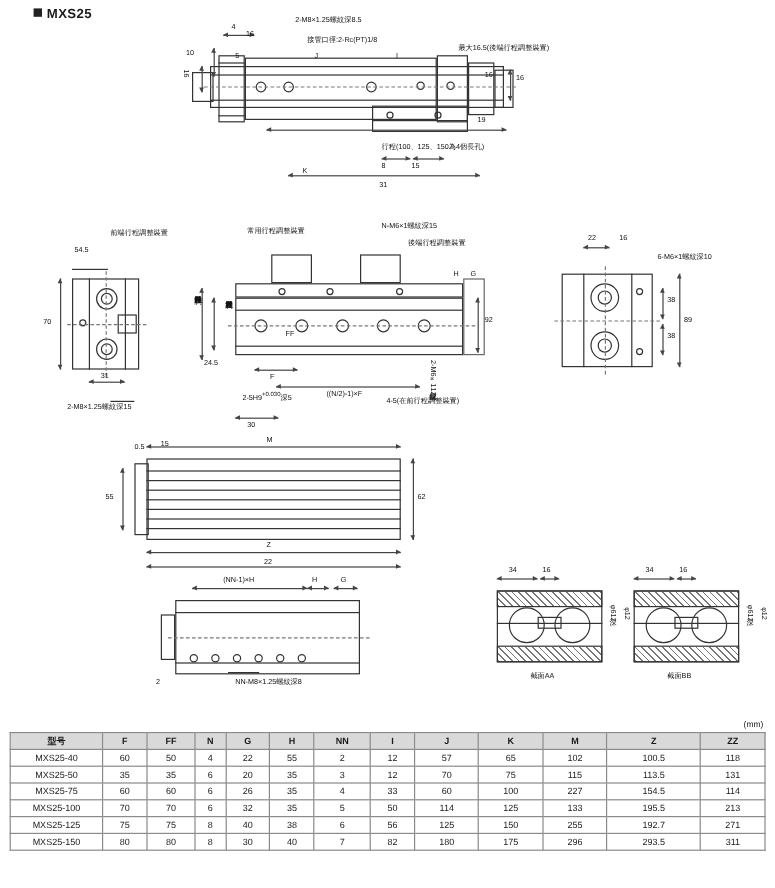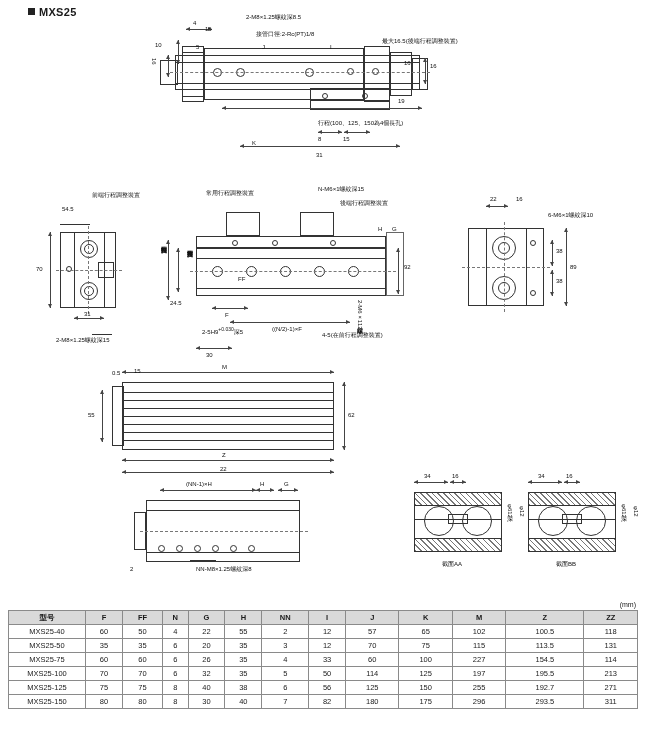--- a/index.html
+++ b/index.html
@@ -381,21 +381,21 @@
         <td class="model">MXS25-100</td>
         <td>70</td>
         <td>70</td>
         <td>6</td>
         <td>32</td>
         <td>35</td>
         <td>5</td>
         <td>50</td>
         <td>114</td>
         <td>125</td>
-        <td>197</td>
+        <td>133</td>
         <td>195.5</td>
         <td>213</td>
       </tr>
       <tr>
         <td class="model">MXS25-125</td>
         <td>75</td>
         <td>75</td>
         <td>8</td>
         <td>40</td>
         <td>38</td>

